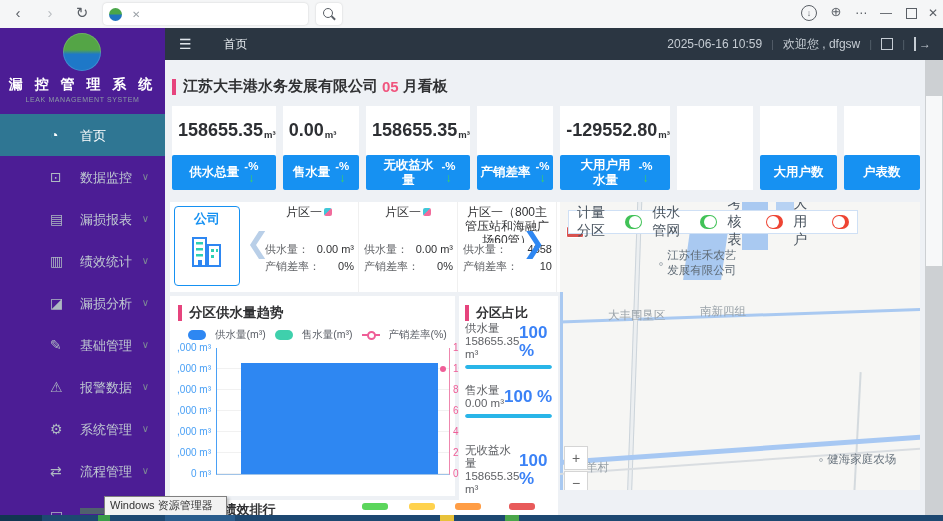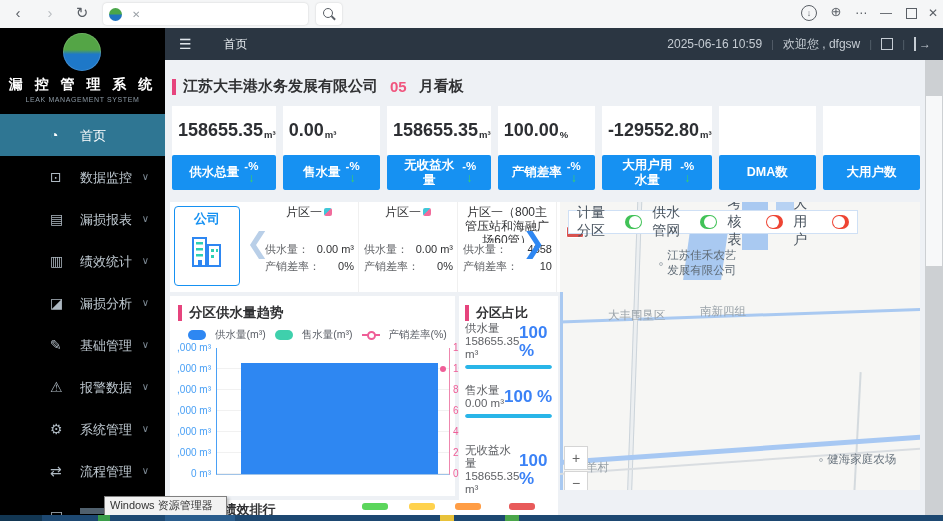--- a/index.html
+++ b/index.html
@@ -23,37 +23,37 @@
   .restore-ico::before{content:"";position:absolute;left:2px;top:-4px;width:9px;height:9px;border:1px solid #5a5f66;z-index:-1;}
   
   .appbar{position:absolute;left:165px;top:28px;width:778px;height:32px;background:#2b3642;display:flex;align-items:center;color:#cfd6dc;}
   .ham{margin-left:14px;font-size:14px;color:#dfe5ea;}
   .crumb{margin-left:32px;font-size:12px;color:#e6ebef;}
   .appbar-right{margin-left:auto;display:flex;align-items:center;gap:9px;padding-right:12px;font-size:12px;color:#c6cdd4;}
   .sep{color:#55606c;font-size:11px;}
   .fs-ico{width:10px;height:10px;border:1.5px solid #c6cdd4;display:inline-block;}
   .exit-ico{border-left:2px solid #c6cdd4;padding-left:3px;font-size:12px;color:#c6cdd4;}
   
-  .sidebar{position:absolute;left:0;top:28px;width:165px;height:493px;background:#000000;overflow:hidden;}
+  .sidebar{position:absolute;left:0;top:28px;width:165px;height:493px;background:#4c1d95;overflow:hidden;}
   .logo{position:absolute;left:63px;top:5px;width:38px;height:38px;border-radius:50%;
     background:linear-gradient(180deg,#54a546 0 44%,#1e78c8 56% 100%);box-shadow:inset 0 0 0 1px rgba(255,255,255,.15);}
   .s-title{position:absolute;left:0;top:48px;width:100%;text-align:center;color:#fff;font-size:14px;font-weight:bold;letter-spacing:4px;}
   .s-sub{position:absolute;left:0;top:68px;width:100%;text-align:center;color:#8d9aa5;font-size:7px;letter-spacing:.6px;}
   .menu{position:absolute;left:0;top:86px;width:100%;}
   .m-item{position:relative;height:42px;cursor:pointer;}
   .m-item .ico{position:absolute;left:50px;top:13px;font-size:14px;color:#aeb9c2;}
   .m-item .lbl{position:absolute;left:80px;top:13px;font-size:13px;color:#bfc9d1;}
   .m-item .chev{position:absolute;right:16px;top:15px;font-size:10px;color:#7d8a95;}
   .m-item.active{background:#2f7693;}
   .m-item.active .lbl,.m-item.active .ico{color:#fff;}
   .lbl-sliver{position:absolute;left:80px;top:16px;width:46px;height:6px;background:#50606d;}
   
   .page-title{position:absolute;left:172px;top:77px;display:flex;align-items:center;font-size:15px;font-weight:bold;color:#303133;}
   .pbar{width:4px;height:16px;background:#e6447d;margin-right:7px;}
-  .month{color:#f0557e;margin:0 12px;}
+  .month{color:#f0557e;margin:0 4px;}
   
   .kpi-row{position:absolute;left:172px;top:106px;width:748px;display:flex;gap:7px;}
   .kpi-card{flex:1;height:84px;background:#fff;position:relative;}
   .kpi-value{height:49px;line-height:49px;padding-left:6px;font-size:18px;font-weight:bold;color:#2d2f33;white-space:nowrap;position:relative;z-index:2;}
   .kpi-unit{font-size:9.5px;font-weight:bold;position:relative;top:2px;margin-left:1px;}
   .kpi-btn{position:absolute;left:0;right:0;bottom:0;height:35px;background:#1691f2;border-radius:2px;color:#fff;
     display:flex;align-items:center;justify-content:center;gap:5px;font-size:12.5px;font-weight:bold;cursor:pointer;}
   .kpi-label{max-width:56px;text-align:center;line-height:1.15;}
   .delta-col{display:flex;flex-direction:column;align-items:center;line-height:1.05;}
   .delta{font-size:11.5px;}
@@ -259,49 +259,51 @@
       <div class="kpi-value"><span>158655.35</span><span class="kpi-unit">m³</span></div>
       <div class="kpi-btn">
         <span class="kpi-label">无收益水量</span>
         <span class="delta-col">
             <span class="delta">-%</span>
             <span class="arrow-dn">↓</span>
           </span>
       </div>
     </div>
     <div class="kpi-card">
-      <div class="kpi-value"><span>100.00</span><span class="kpi-unit">%</span></div>
       <div class="kpi-btn">
         <span class="kpi-label">产销差率</span>
         <span class="delta-col">
             <span class="delta">-%</span>
             <span class="arrow-dn">↓</span>
           </span>
       </div>
     </div>
     <div class="kpi-card">
       <div class="kpi-value"><span>-129552.80</span><span class="kpi-unit">m³</span></div>
       <div class="kpi-btn">
         <span class="kpi-label">大用户用水量</span>
         <span class="delta-col">
             <span class="delta">-%</span>
             <span class="arrow-dn">↓</span>
           </span>
       </div>
     </div>
     <div class="kpi-card">
       <div class="kpi-value"><span></span></div>
-      <div class="kpi-btn">
-          <span class="kpi-label" style="max-width:none">DMA数</span>
-        </div>
     </div>
     <div class="kpi-card">
       <div class="kpi-value"><span></span></div>
       <div class="kpi-btn">
           <span class="kpi-label" style="max-width:none">大用户数</span>
+        </div>
+    </div>
+    <div class="kpi-card">
+      <div class="kpi-value"><span></span></div>
+      <div class="kpi-btn">
+          <span class="kpi-label" style="max-width:none">户表数</span>
         </div>
     </div>
   </div>
 
   <div class="carousel">
     <div class="company-card">
       <div class="cc-lbl">公司</div>
       <svg width="36" height="40" viewBox="0 0 36 40" style="margin-top:2px">
         <rect x="4" y="8" width="13" height="28" fill="none" stroke="#2e87f2" stroke-width="2"></rect>
         <rect x="19" y="15" width="12" height="21" fill="none" stroke="#2e87f2" stroke-width="2"></rect>

